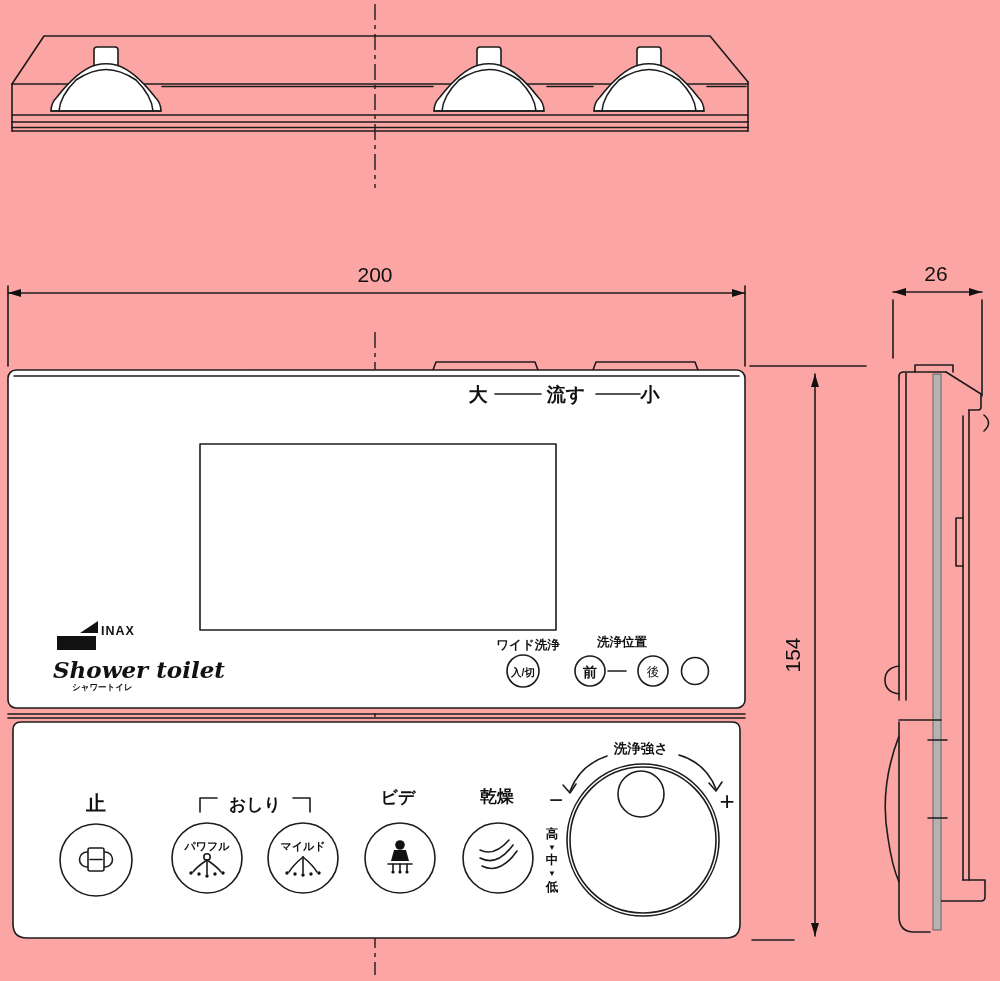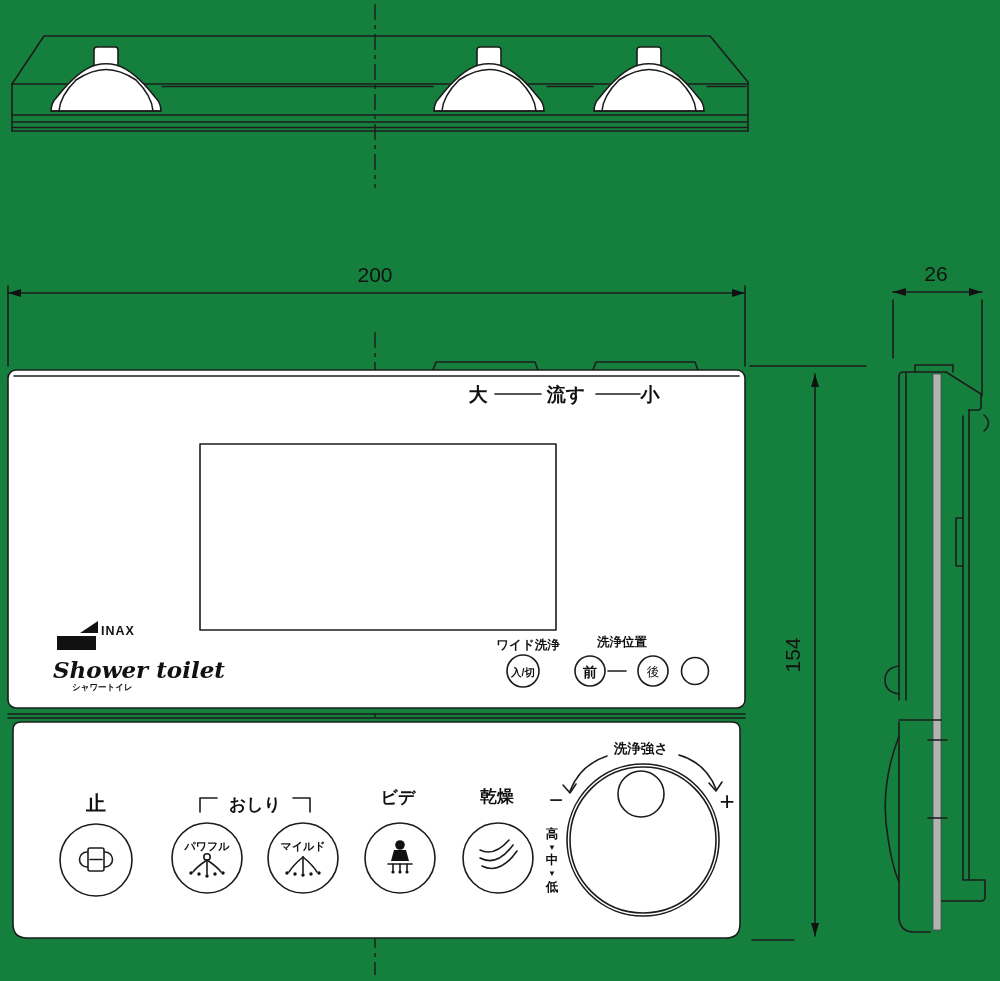--- a/index.html
+++ b/index.html
@@ -1,16 +1,16 @@
 <!DOCTYPE html>
 <html><head>
 <meta charset="utf-8">
 <style>
   html,body{margin:0;padding:0;background:#ffffff;}
-  #stage{position:relative;width:1000px;height:981px;background:#15803d;overflow:hidden;}
+  #stage{position:relative;width:1000px;height:981px;background:#fca5a5;overflow:hidden;}
   svg{position:absolute;left:0;top:0;}
   .st{stroke:#1c1c1c;fill:none;stroke-width:1.6;stroke-linecap:round;stroke-linejoin:round;}
   .fw{fill:#ffffff;}
   .blk{fill:#111111;stroke:none;}
   .cl{stroke:#1c1c1c;fill:none;stroke-width:1.4;stroke-dasharray:16 5 4 5;}
   text{fill:#111;font-family:"Liberation Sans","DejaVu Sans",sans-serif;}
   .dim{font-size:21px;}
   .jp{font-weight:bold;}
   .script{font-family:"DejaVu Serif","Liberation Serif",serif;font-style:italic;font-weight:bold;}
 </style>

